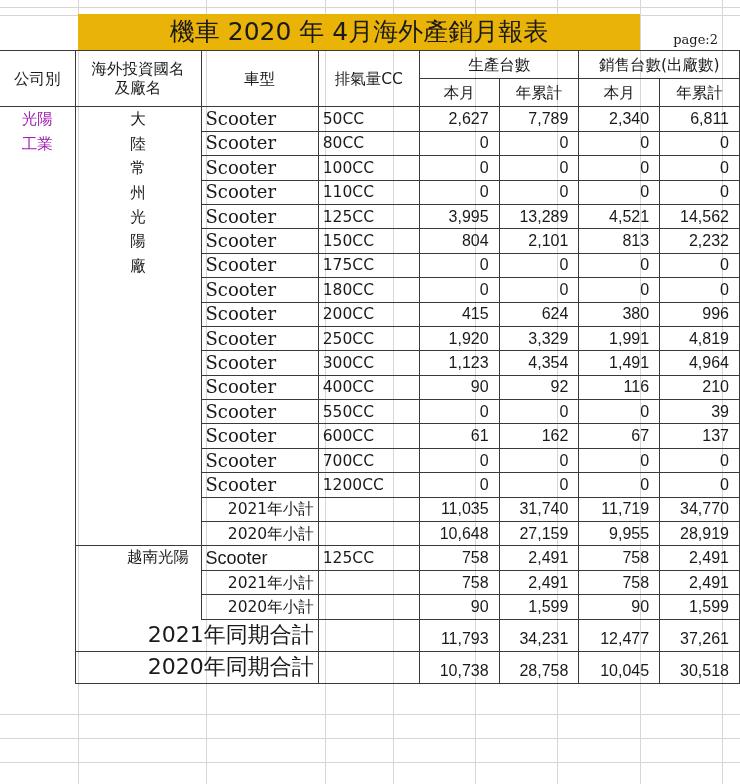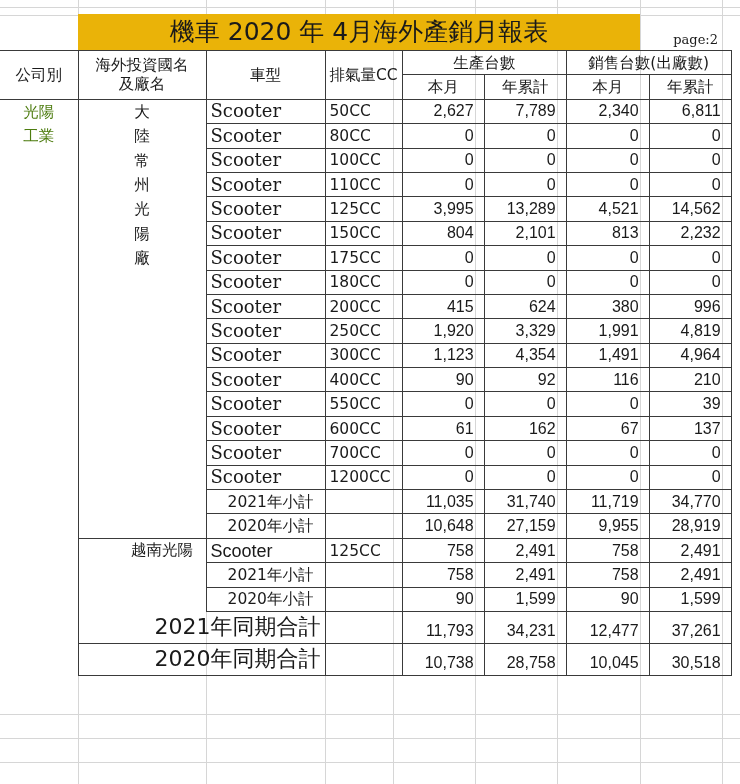--- a/index.html
+++ b/index.html
@@ -10,27 +10,27 @@
   .gl-v { position: absolute; top: 0; width: 1px; height: 784px; background: #d6d6d6; }
   .sheet { position: absolute; left: 0; top: 0; width: 740px; }
   .title { position: absolute; left: 78px; top: 14px; width: 562px; height: 36px;
            text-align: center; font-size: 25px; line-height: 36px; letter-spacing: 0px; }
   .page { position: absolute; left: 640px; top: 32px; width: 78px; text-align: right;
           font-family: "DejaVu Serif", "Liberation Serif", serif; font-size: 13px; }
   table { position: absolute; left: 0; top: 50px; border-collapse: collapse; table-layout: fixed; }
   td { padding: 0 4px; height: 23.4px; font-size: 15.5px; white-space: nowrap; overflow: hidden;
        border: 1px solid #3a3a3a; line-height: 22px; }
   td.co { border-top-color: transparent; border-bottom-color: #d6d6d6; border-left: none;
-          text-align: center; color: #4d7c0f; vertical-align: top; }
+          text-align: center; color: #a21caf; vertical-align: top; }
   td.fac { border-top-color: transparent; border-bottom-color: transparent; text-align: center; vertical-align: top; }
   td.fac-top { border-bottom-color: transparent; text-align: center; }
   td.model { font-family: "DejaVu Serif", "Liberation Serif", serif; font-size: 18px; }
   td.cc { text-align: left; }
   td.num { text-align: right; padding-right: 10px; font-family: "Liberation Sans", sans-serif; font-size: 16px; }
-  td.sub { text-align: center; padding-left: 14px; }
+  td.sub { text-align: right; padding-left: 14px; }
   td.hdr { text-align: center; font-size: 15.5px; }
   td.big { font-size: 22px; text-align: right; padding-left: 34px; }
   td.bignum { vertical-align: bottom; line-height: 24px; }
   .fac-cell { display: block; line-height: 24.4px; font-size: 15.5px; }
 </style>
 </head>
 <body>
 
 <div class="grid-bg">
   <div class="gl-v" style="left:78px"></div>
@@ -64,21 +64,21 @@
         <col style="width:82px">
     </colgroup>
     <tbody id="tbody">
       <tr>
         <td class="hdr" rowspan="2" style="border-left:none;">公司別</td>
         <td class="hdr" rowspan="2" style="line-height:19px;">
           <div>海外投資國名</div>
           <div>及廠名</div>
         </td>
         <td class="hdr" rowspan="2">車型</td>
-        <td class="hdr" rowspan="2" style="padding:4px;text-align:left;">排氣量CC</td>
+        <td class="hdr" rowspan="2" style="padding:16px;text-align:left;">排氣量CC</td>
         <td class="hdr" colspan="2">生產台數</td>
         <td class="hdr" colspan="2">銷售台數(出廠數)</td>
       </tr>
       <tr>
         <td class="hdr">本月</td>
         <td class="hdr">年累計</td>
         <td class="hdr">本月</td>
         <td class="hdr">年累計</td>
       </tr>
     <tr>

